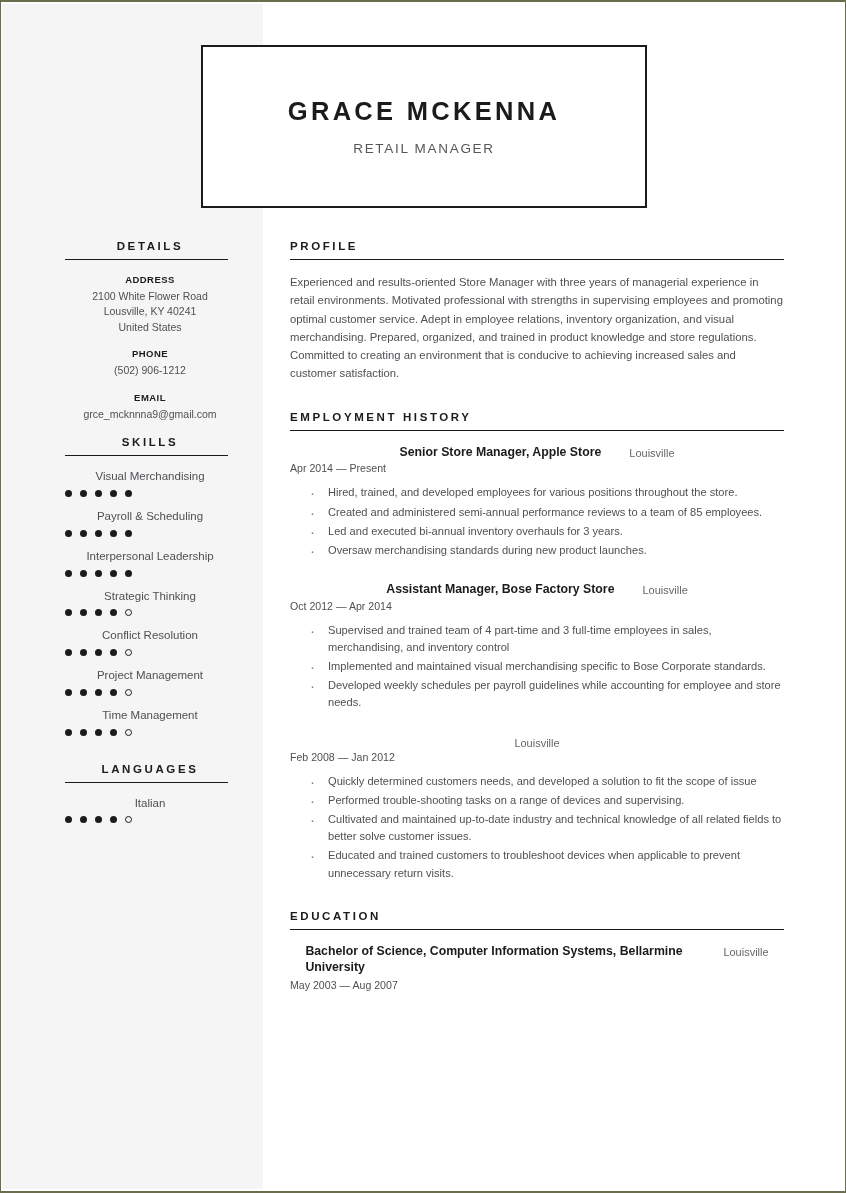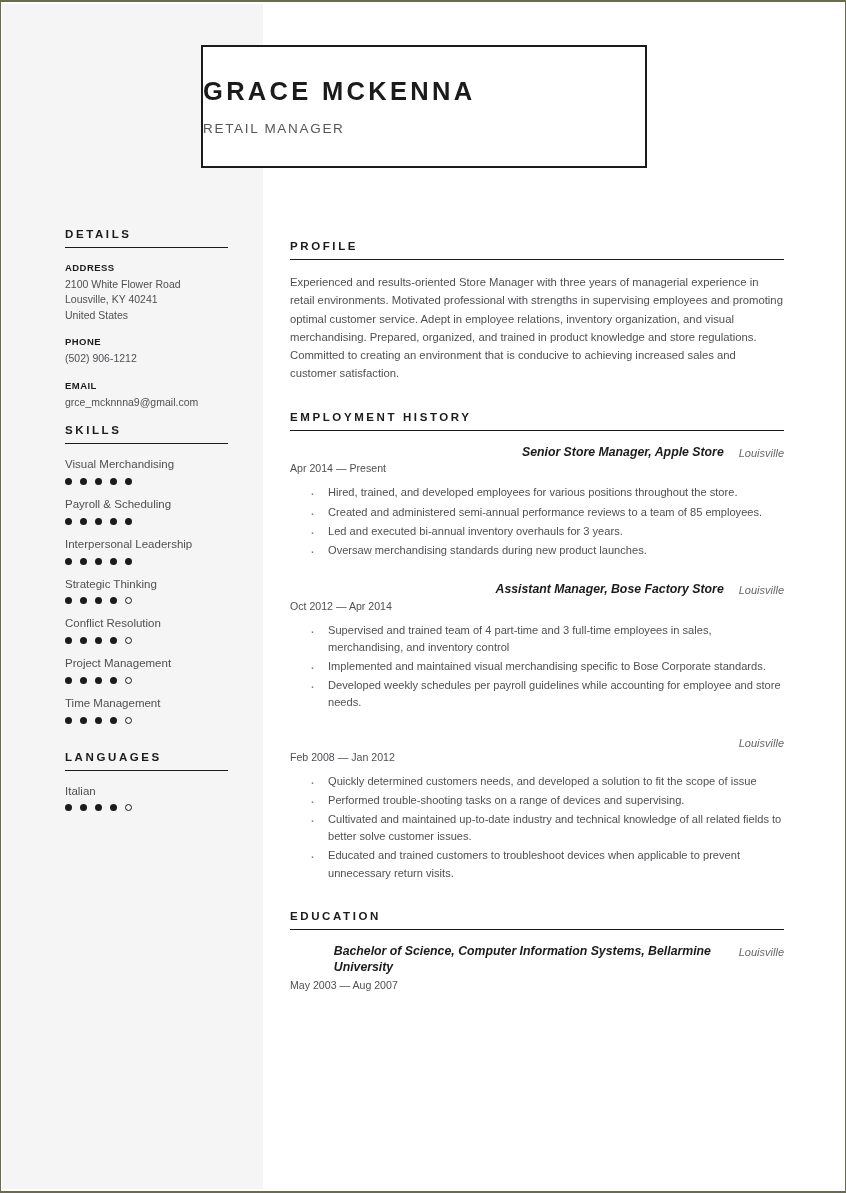--- a/index.html
+++ b/index.html
@@ -36,25 +36,26 @@
     bottom: 2px;
     background: #f5f5f5;
   }
 
   
   .header-box {
     position: absolute;
     left: 200px;
     top: 43px;
     width: 446px;
-    height: 123px;
+    height: 163px;
     border: 2px solid #1b1b1b;
     background: #ffffff;
     display: flex;
     flex-direction: column;
+    align-items: center;
     justify-content: center;
     z-index: 5;
   }
   .name {
     font-size: 25.5px;
     font-weight: 700;
     letter-spacing: 3.3px;
     color: #1b1b1b;
     text-transform: uppercase;
     line-height: 1.1;
@@ -65,23 +66,24 @@
     letter-spacing: 1.7px;
     color: #55565a;
     text-transform: uppercase;
     font-weight: 400;
   }
 
   
   .sidebar {
     position: absolute;
     left: 64px;
-    top: 226px;
+    top: 238px;
     width: 170px;
     z-index: 3;
+    text-align: center;
   }
 
   .sec-title {
     font-size: 11.5px;
     font-weight: 700;
     letter-spacing: 2.6px;
     color: #1b1b1b;
     text-transform: uppercase;
     padding-bottom: 7px;
   }
@@ -148,24 +150,23 @@
   .profile-text {
     font-size: 11.3px;
     color: #4f5054;
     line-height: 1.62;
   }
 
   .job { margin-bottom: 22px; }
   .job:last-child { margin-bottom: 0; }
   .job-head {
     display: flex;
-    justify-content: flex-end;
+    justify-content: center;
     align-items: flex-start;
-    gap: 15px;
-    font-style: italic;
+    gap: 28px;
   }
   .job-role {
     font-size: 12.3px;
     font-weight: 700;
     color: #1b1b1b;
     line-height: 1.35;
     max-width: 400px;
   }
   .job-location {
     font-size: 11px;

